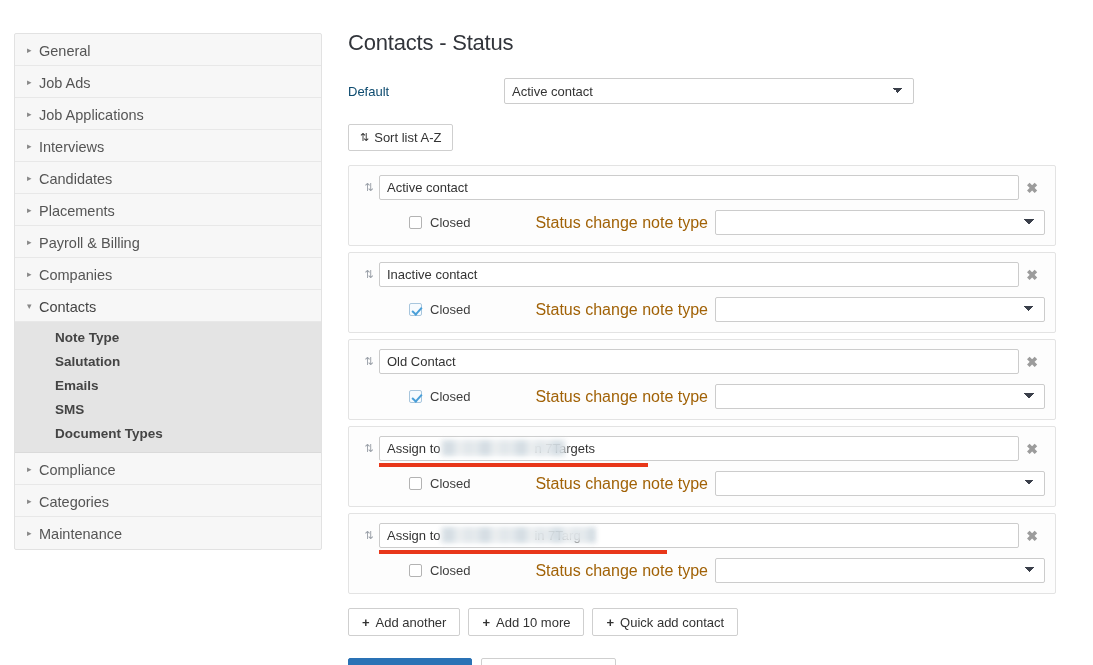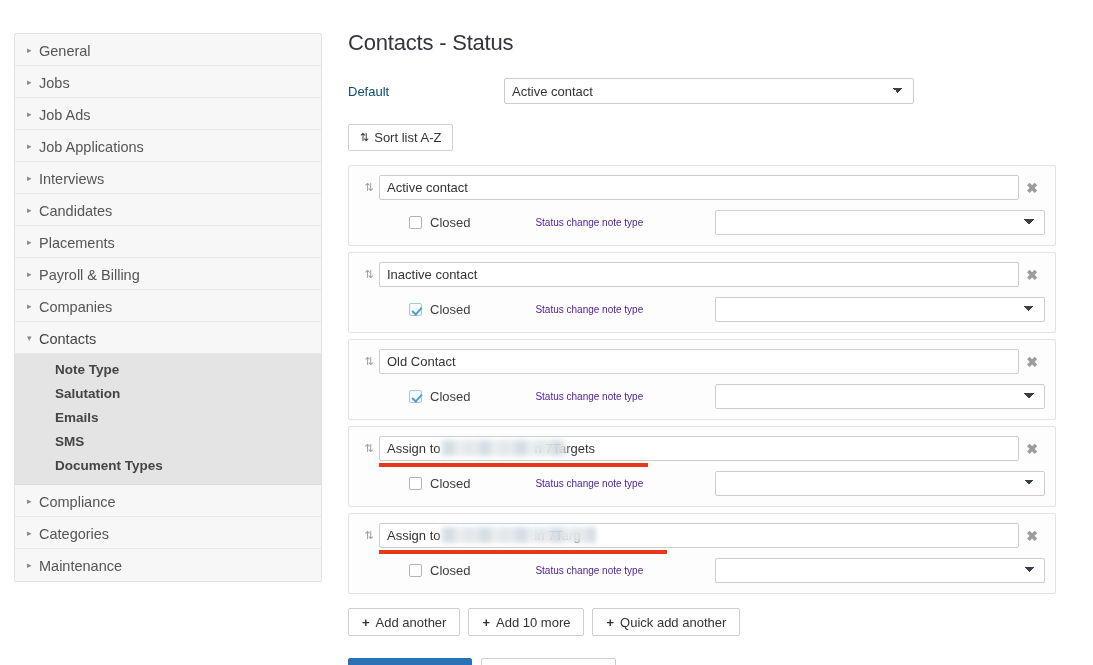--- a/index.html
+++ b/index.html
@@ -207,22 +207,22 @@
     content: "";
     position: absolute;
     left: 3.5px; top: 0.5px;
     width: 4px; height: 8px;
     border: solid #4a9fd8;
     border-width: 0 2px 2px 0;
     transform: rotate(42deg);
   }
   .cb-label { font-size: 13px; color: #3e3e3e; margin-left: 8px; }
   .sc-label {
-    font-size: 10px;
-    color: #4c1d95;
+    font-size: 16px;
+    color: #a16207;
     width: 180px;
     flex: 0 0 180px;
   }
   select.note-select { width: 338px; height: 25px; }
 
   
   .add-row { display: flex; gap: 8px; margin-top: 14px; }
   .btn {
     height: 28px;
     padding: 0 13px;
@@ -265,21 +265,20 @@
   }
 </style>
 </head>
 <body>
 
 <div id="app">
 
   <nav id="sidebar">
     <div id="nav-groups-top">
         <div class="nav-group"><span class="caret">▸</span><span class="nav-label">General</span></div>
-        <div class="nav-group"><span class="caret">▸</span><span class="nav-label">Jobs</span></div>
         <div class="nav-group"><span class="caret">▸</span><span class="nav-label">Job Ads</span></div>
         <div class="nav-group"><span class="caret">▸</span><span class="nav-label">Job Applications</span></div>
         <div class="nav-group"><span class="caret">▸</span><span class="nav-label">Interviews</span></div>
         <div class="nav-group"><span class="caret">▸</span><span class="nav-label">Candidates</span></div>
         <div class="nav-group"><span class="caret">▸</span><span class="nav-label">Placements</span></div>
         <div class="nav-group"><span class="caret">▸</span><span class="nav-label">Payroll &amp; Billing</span></div>
         <div class="nav-group"><span class="caret">▸</span><span class="nav-label">Companies</span></div>
         <div class="nav-group expanded"><span class="caret down">▾</span><span class="nav-label">Contacts</span></div>
       </div>
     <div class="subnav" id="subnav">
@@ -392,21 +391,21 @@
         <button class="btn">
           <span class="plus">+</span>
           <span>Add another</span>
         </button>
         <button class="btn">
           <span class="plus">+</span>
           <span>Add 10 more</span>
         </button>
         <button class="btn">
           <span class="plus">+</span>
-          <span>Quick add another</span>
+          <span>Quick add contact</span>
         </button>
       </div>
 
     <div class="save-row">
       <button class="btn btn-primary">Save Changes</button>
       <button class="btn btn-default-lg">Cancel Changes</button>
     </div>
 
   </main>
 </div>

